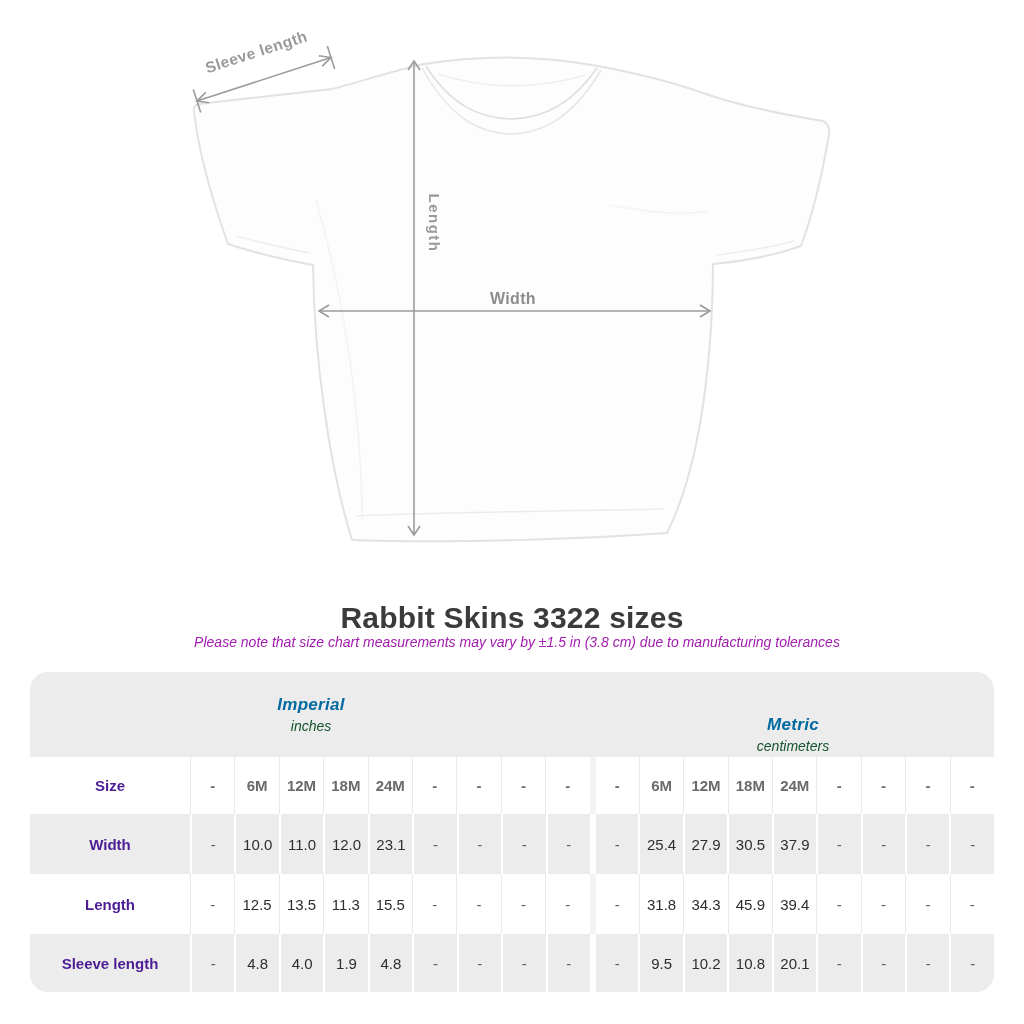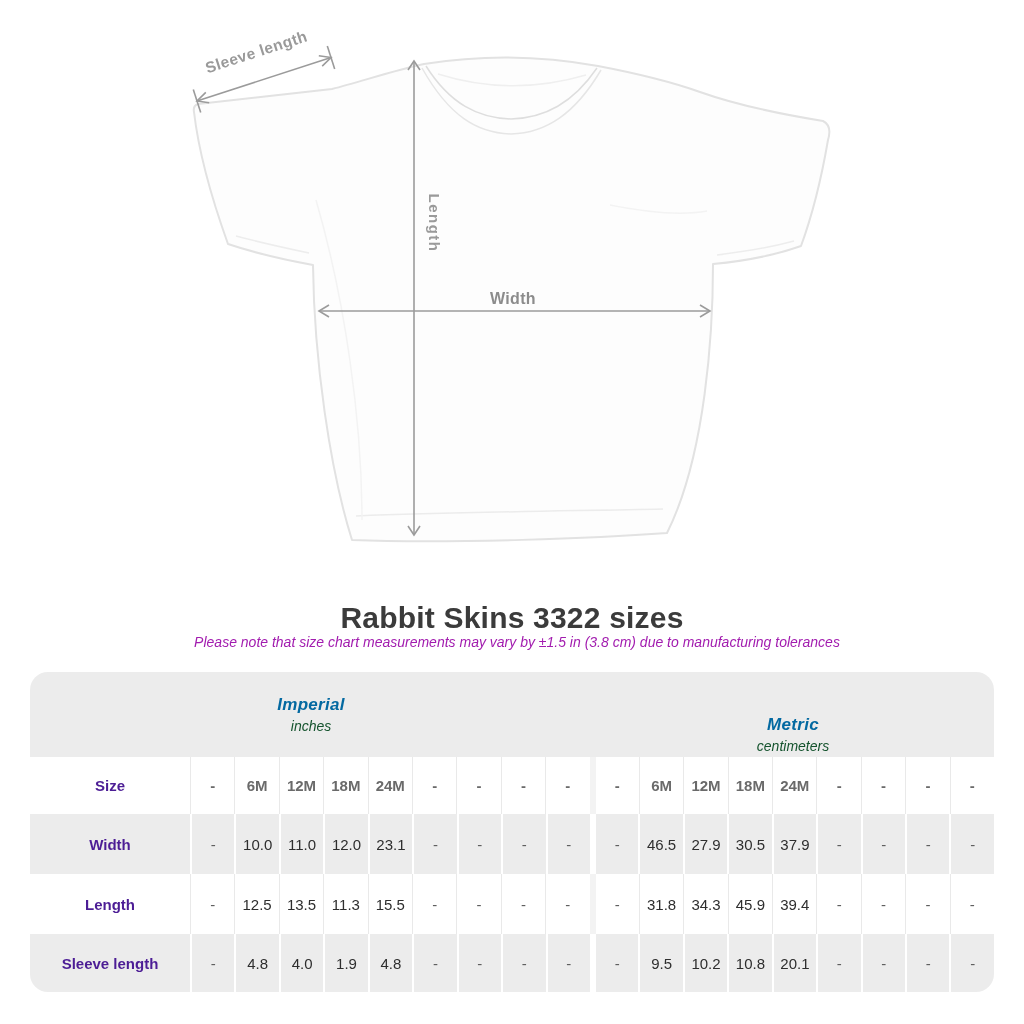--- a/index.html
+++ b/index.html
@@ -166,21 +166,21 @@
       <div class="cell dash">-</div>
       <div class="cell">10.0</div>
       <div class="cell">11.0</div>
       <div class="cell">12.0</div>
       <div class="cell">23.1</div>
       <div class="cell dash">-</div>
       <div class="cell dash">-</div>
       <div class="cell dash">-</div>
       <div class="cell dash">-</div>
       <div class="cell gstart dash">-</div>
-      <div class="cell">46.5</div>
+      <div class="cell">25.4</div>
       <div class="cell">27.9</div>
       <div class="cell">30.5</div>
       <div class="cell">37.9</div>
       <div class="cell dash">-</div>
       <div class="cell dash">-</div>
       <div class="cell dash">-</div>
       <div class="cell dash">-</div>
     </div>
 
     <div class="trow r2">

